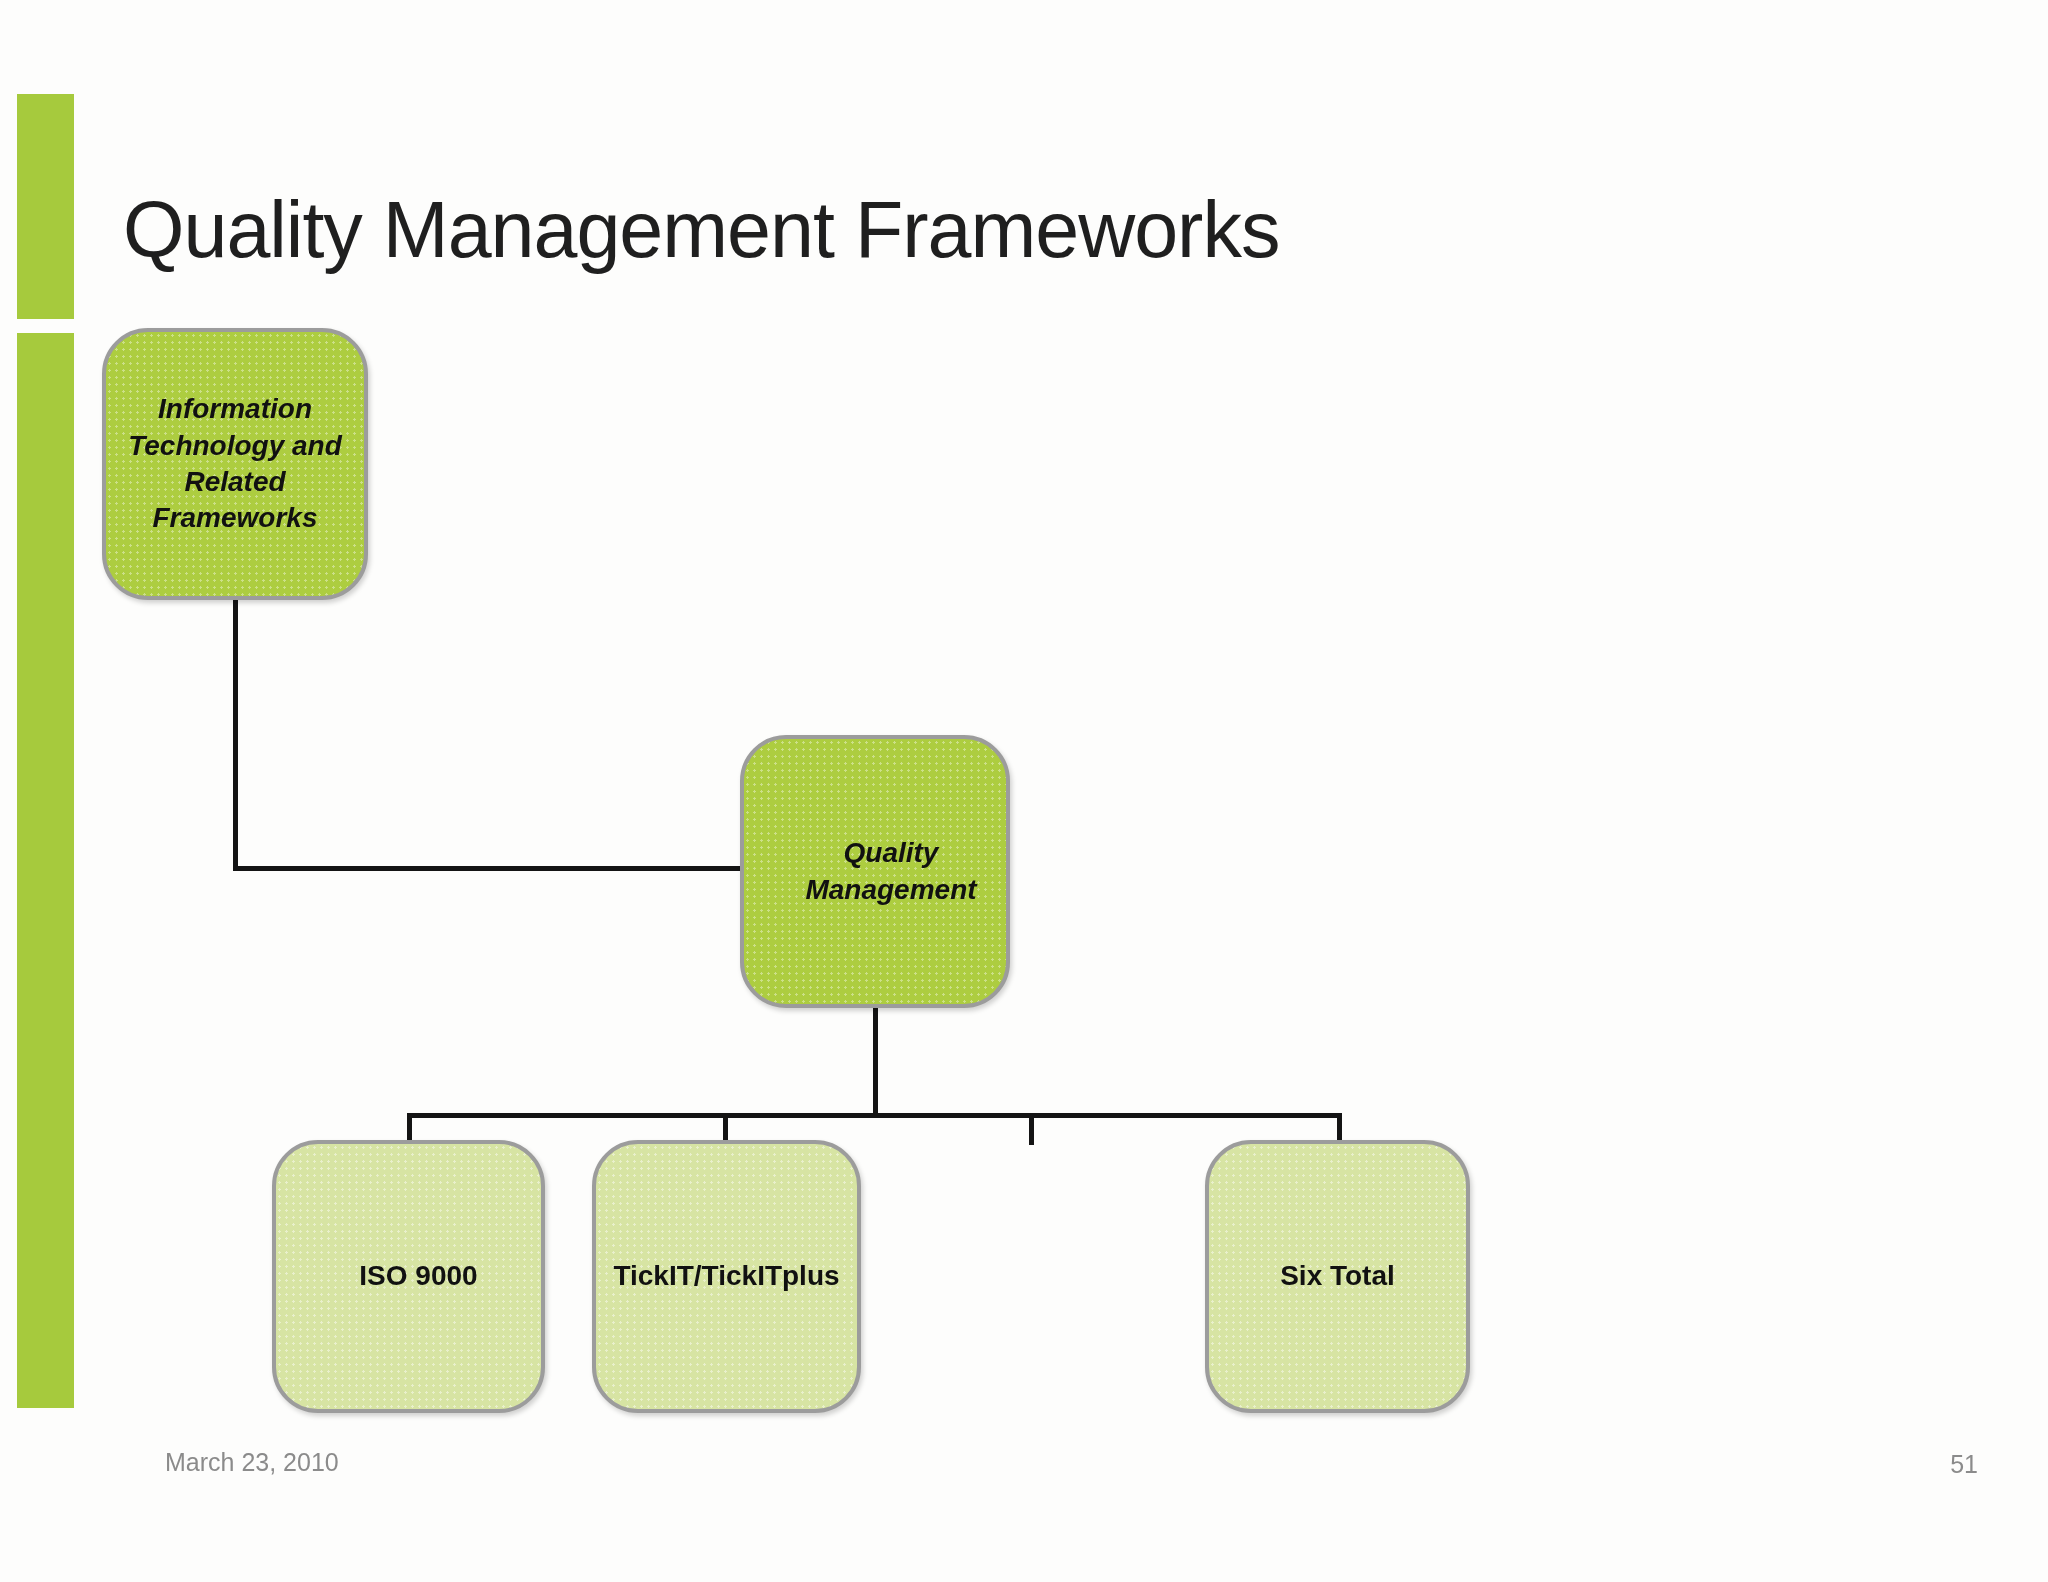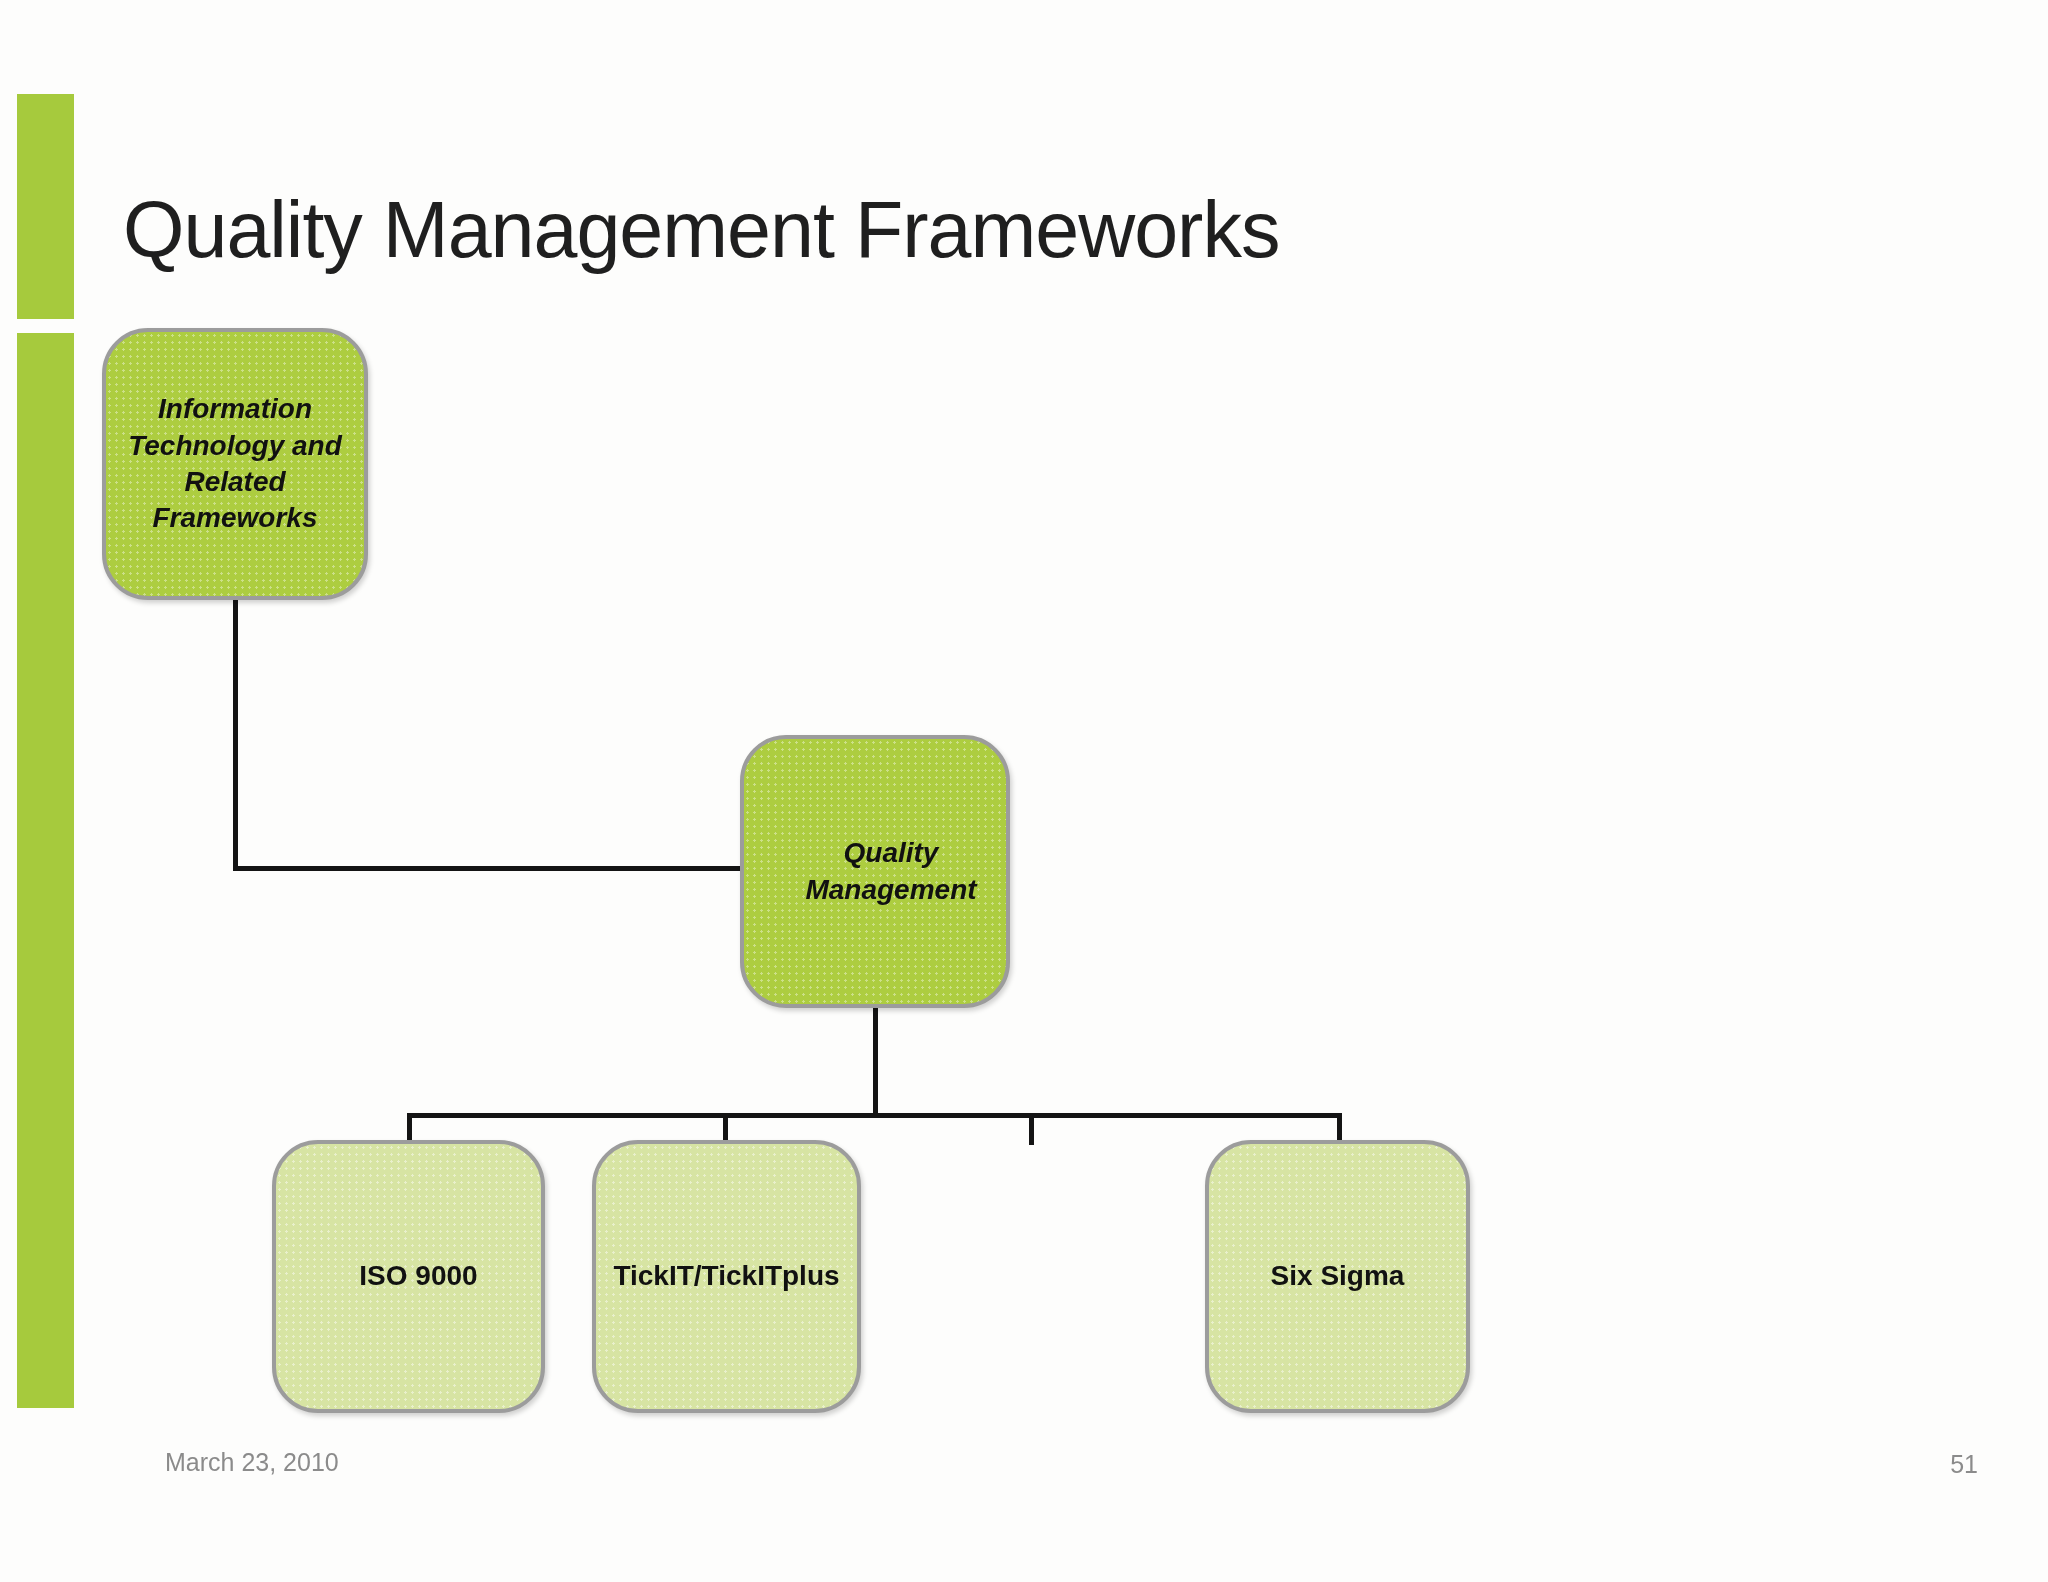--- a/index.html
+++ b/index.html
@@ -131,19 +131,19 @@
   <div class="node light node-iso">
     <span>ISO 9000</span>
   </div>
 
   <div class="node light node-tickit">
     <span>TickIT/TickITplus</span>
   </div>
 
 
   <div class="node light node-six">
-    <span>Six Sigma</span>
+    <span>Six Total</span>
   </div>
 
   <div class="footer-date">March 23, 2010</div>
   <div class="footer-page">51</div>
 
 </div>
 
 </body></html>

